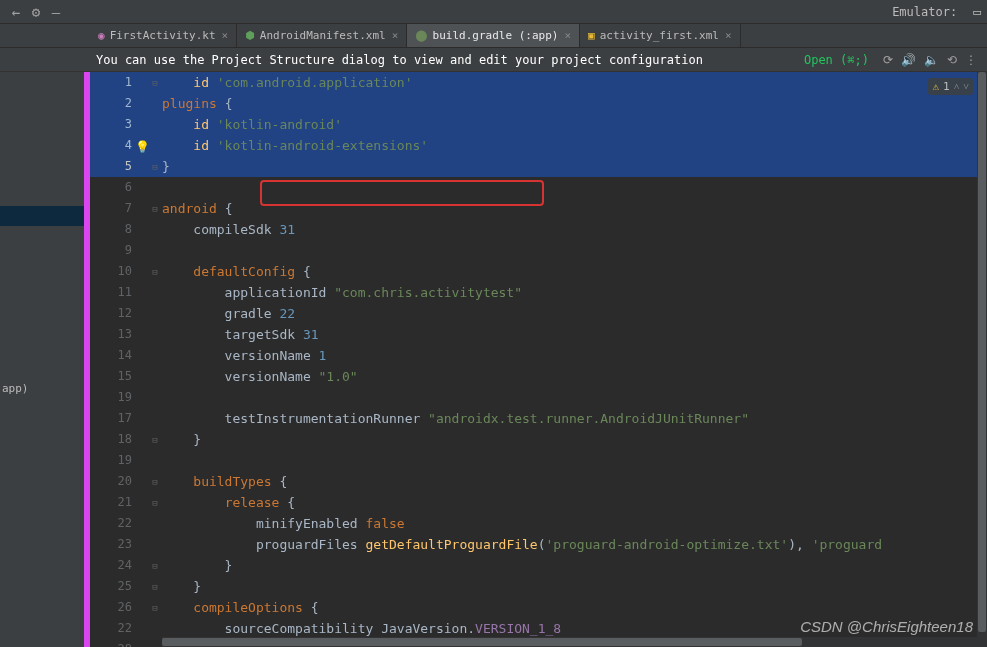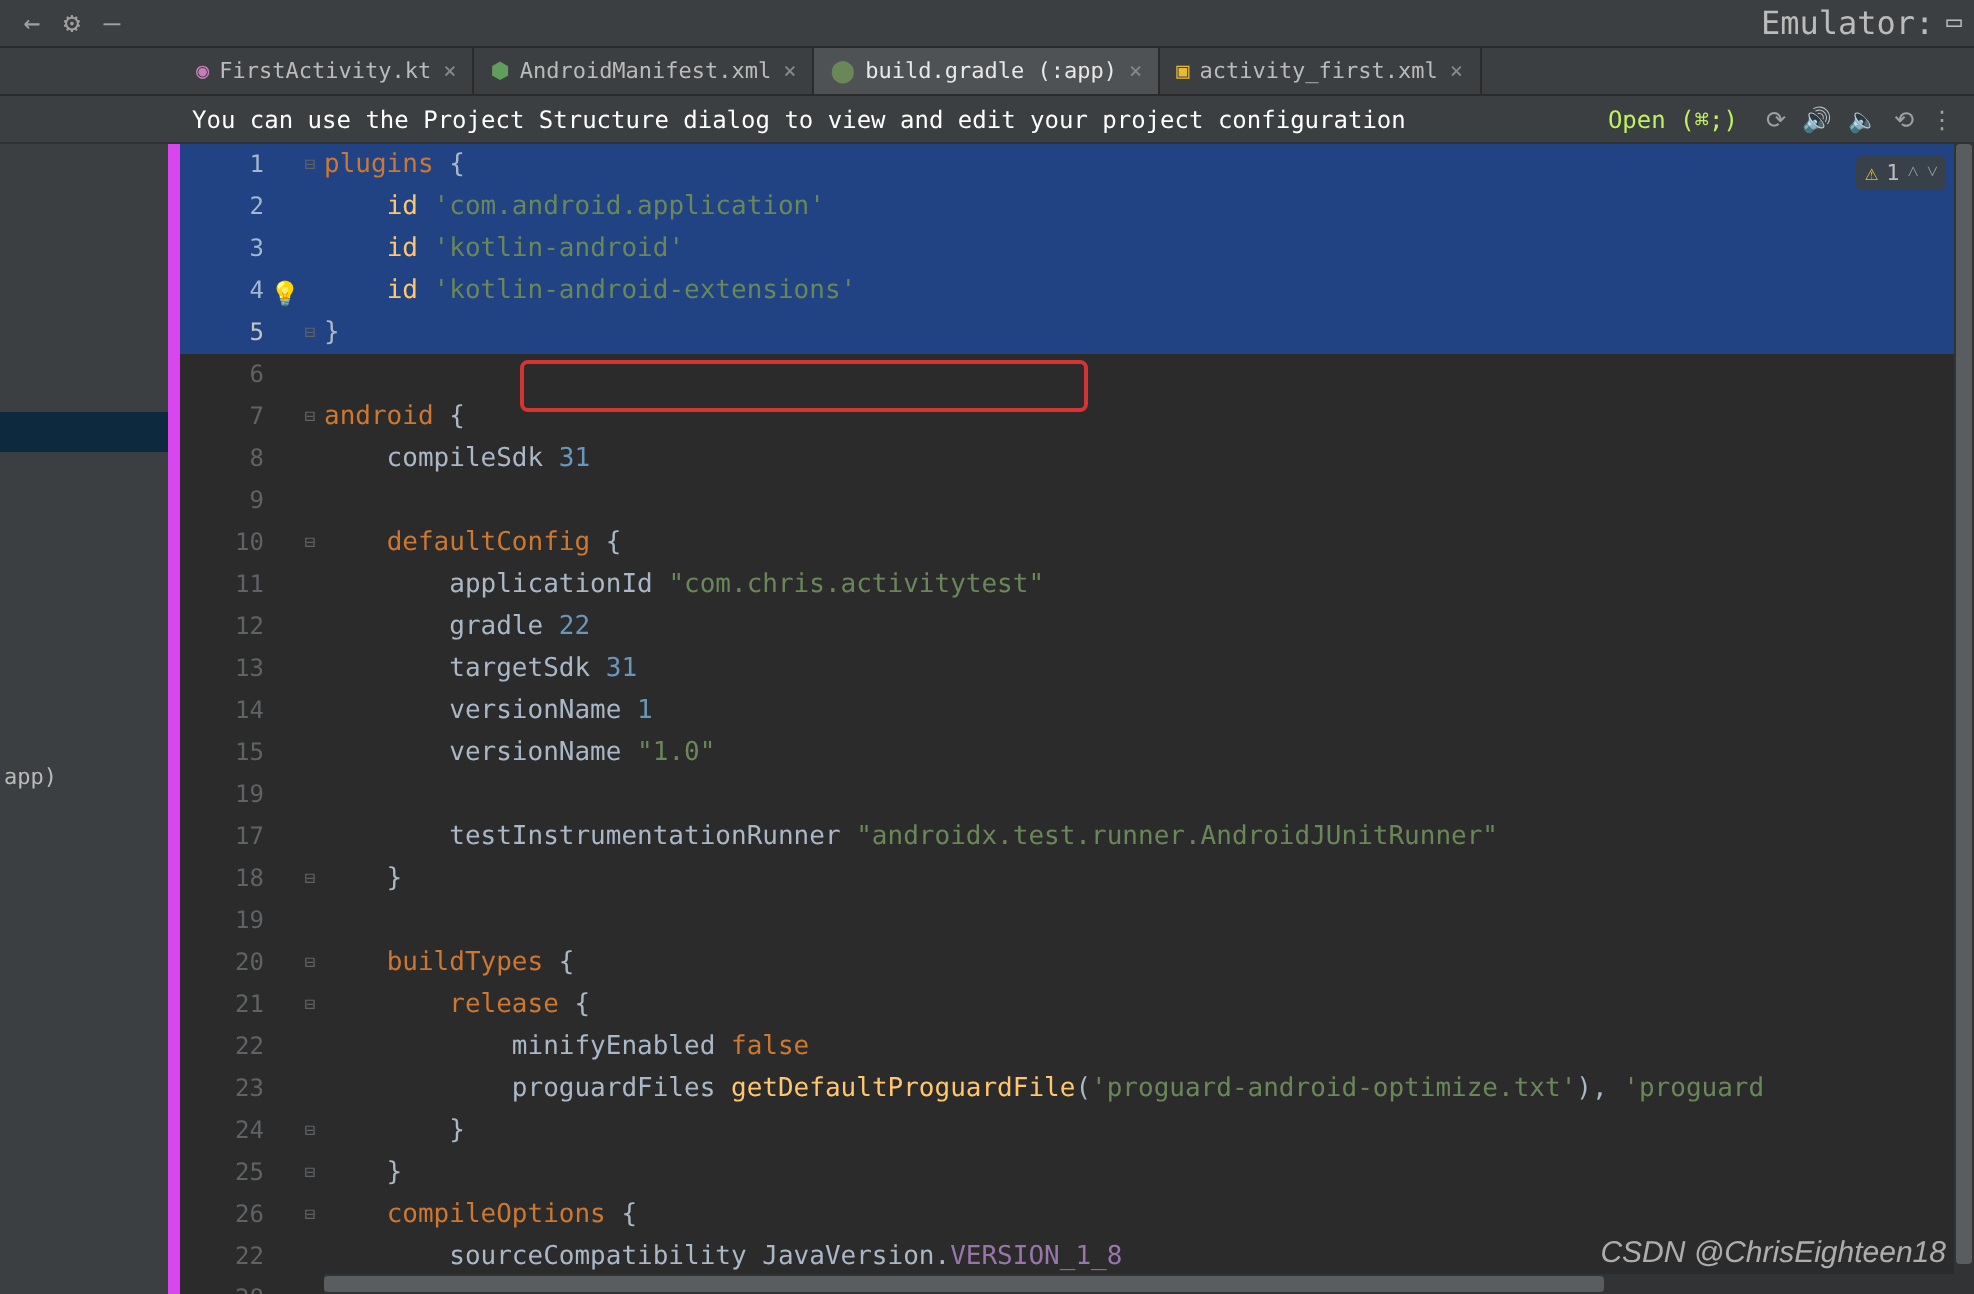--- a/index.html
+++ b/index.html
@@ -3,39 +3,39 @@
 <meta charset="utf-8">
 <style>
   * { box-sizing: border-box; margin: 0; padding: 0; }
   html, body { width: 987px; height: 647px; overflow: hidden; font-family: "Menlo","Consolas",monospace; background:#2b2b2b; color:#a9b7c6; font-size:12px; }
   .root { display:flex; flex-direction:column; width:100%; height:100%; background:#3c3f41; }
 
   
   .toolbar { display:flex; align-items:center; height:24px; background:#3c3f41; border-bottom:1px solid #2b2b2b; padding:0 6px; }
   .toolbar .tb-icon { width:20px; display:flex; justify-content:center; color:#a0a0a0; font-size:14px; cursor:default; }
   .toolbar .spacer { flex:1; }
-  .toolbar .emu-label { color:#bbbbbb; font-size:16px; margin-right:6px; }
+  .toolbar .emu-label { color:#bbbbbb; font-size:12px; margin-right:16px; }
   .toolbar .phone-icon { color:#bbbbbb; font-size:13px; }
 
   
   .tabs { display:flex; align-items:stretch; height:24px; background:#3c3f41; border-bottom:1px solid #2b2b2b; padding-left:90px; }
   .tab { display:flex; align-items:center; padding:0 8px; background:#3c3f41; color:#bbbbbb; font-size:11px; border-right:1px solid #2b2b2b; cursor:pointer; }
   .tab.active { background:#4e5254; color:#e8e8e8; }
   .tab .ticon { margin-right:5px; font-size:11px; }
   .tab .close { margin-left:6px; color:#888; }
   .ticon-kt { color:#c77dbb; }
   .ticon-xml { color:#5f9e5b; }
   .ticon-gradle { color:#6a8759; }
   .ticon-layout { color:#e8ba36; }
 
   
   .notif { display:flex; align-items:center; height:24px; background:#3c3f41; border-bottom:1px solid #323232; padding:0 10px 0 96px; font-size:12px;}
   .notif .msg { color:#ffffff;text-align:right; }
   .notif .nspacer { flex:1; }
-  .notif .link { color:#bef264; margin-left:8px; cursor:pointer; }
+  .notif .link { color:#22c55e; margin-left:8px; cursor:pointer; }
   .notif .ricons { display:flex; gap:8px; margin-left:14px; }
   .notif .ricons span { color:#a0a0a0; font-size:12px; }
 
   
   .main { flex:1; display:flex; position:relative; background:#2b2b2b; overflow:hidden; }
   .left-rail { width:90px; background:#3c3f41; height:100%; border-right:6px solid #d946ef; position:relative; }
   .left-rail .proj-hl { position:absolute; left:0; right:0; height:20px; top:134px; background:#0d293e; }
   .left-rail .proj-lbl { position:absolute; left:2px; top:310px; color:#bbbbbb; font-size:11px; }
 
   
@@ -190,22 +190,22 @@
           <div class="fm"></div>
           <div class="fm"></div>
           <div class="fm">⊟</div>
           <div class="fm">⊟</div>
           <div class="fm">⊟</div>
           <div class="fm"></div>
           <div class="fm"></div>
         </div>
 
       <div class="code" id="code-area">
+          <div class="cl"><span>    </span><span class="fn">id </span><span class="str">'com.android.application'</span></div>
           <div class="cl"><span class="orange">plugins </span><span>{</span></div>
-          <div class="cl"><span>    </span><span class="fn">id </span><span class="str">'com.android.application'</span></div>
           <div class="cl"><span>    </span><span class="fn">id </span><span class="str">'kotlin-android'</span></div>
           <div class="cl"><span>    </span><span class="fn">id </span><span class="str">'kotlin-android-extensions'</span></div>
           <div class="cl"><span>}</span></div>
           <div class="cl"><span></span></div>
           <div class="cl"><span class="orange">android </span><span>{</span></div>
           <div class="cl"><span>    compileSdk </span><span class="num">31</span></div>
           <div class="cl"><span></span></div>
           <div class="cl"><span>    </span><span class="orange">defaultConfig </span><span>{</span></div>
           <div class="cl"><span>        applicationId </span><span class="str">"com.chris.activitytest"</span></div>
           <div class="cl"><span>        gradle </span><span class="num">22</span></div>

